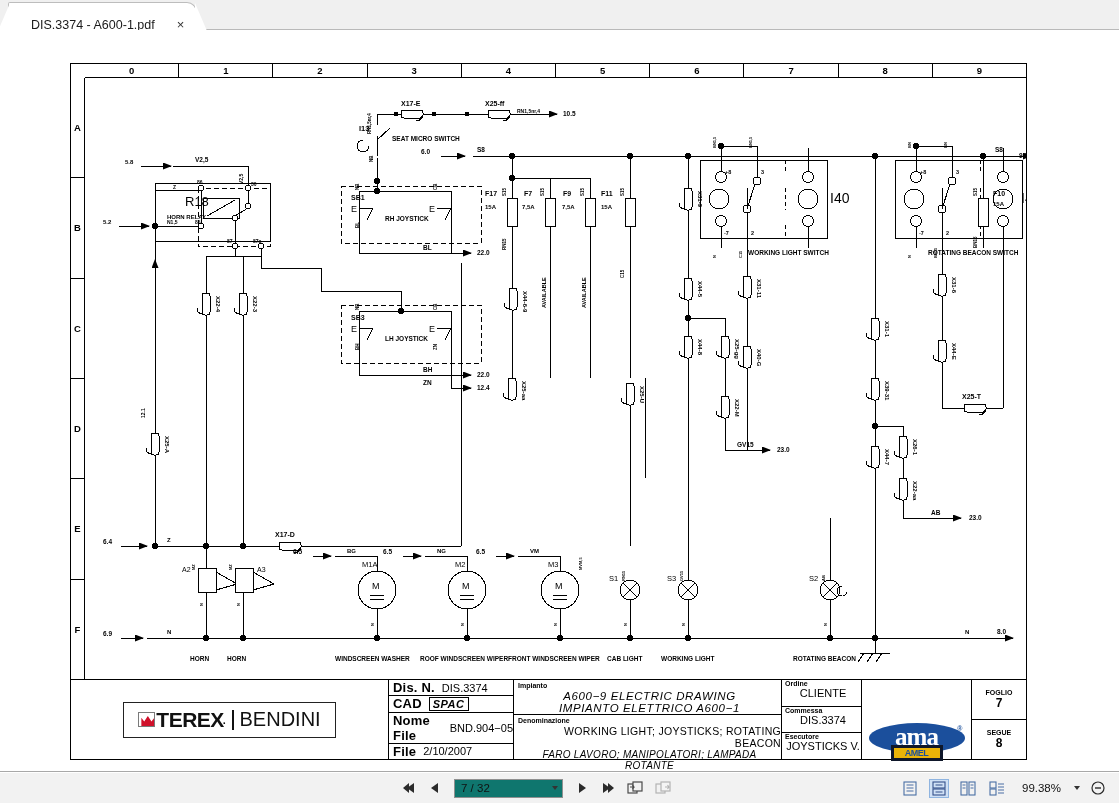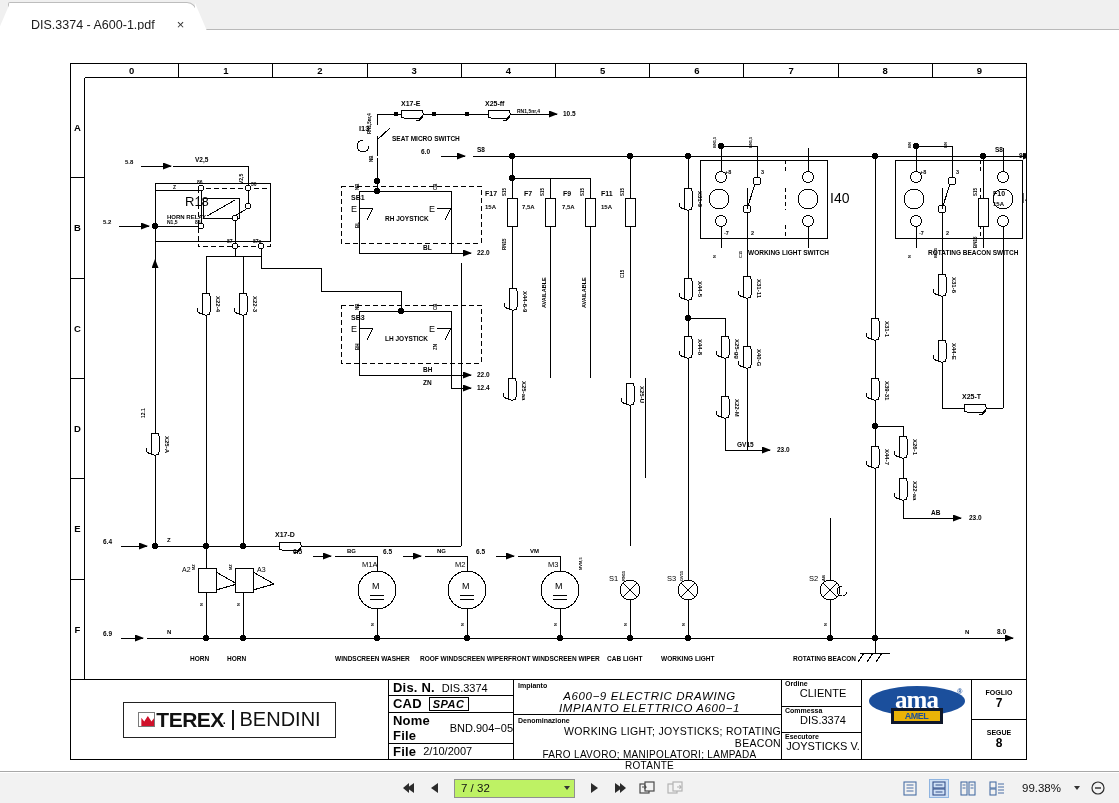--- a/index.html
+++ b/index.html
@@ -142,29 +142,29 @@
   .tb-v { font-size: 11px; color:#000; }
   .spac-box { border: 1.3px solid #000; padding: 0 3px; font-size: 11px; font-weight: bold; font-style: italic; letter-spacing:0.5px;}
 
   .tb-mid { flex: 1; border-right: 1.2px solid #000; display:flex; flex-direction:column; }
   .tb-mid .half { flex:1; border-bottom:1.2px solid #000; position:relative; padding:2px 0 0 4px;}
   .tb-mid .half:last-child { border-bottom:none; }
   .tb-cap { font-size: 7px; font-weight:bold; }
   .tb-line1 { font-size: 11.5px; font-style: italic; text-align:center; letter-spacing:0.6px; margin-top:1px;}
   .tb-line2 { font-size: 11.5px; font-style: italic; text-align:center; letter-spacing:0.6px; }
   .tb-den1 { font-size: 10.5px; text-align:right; letter-spacing:0.3px; margin-top:1px;}
-  .tb-den2 { font-size: 10px; text-align:center; letter-spacing:0.3px;}
+  .tb-den2 { font-size: 10px; font-style: italic; text-align:center; letter-spacing:0.3px;}
 
   .tb-ord { width: 80px; border-right: 1.2px solid #000; display:flex; flex-direction:column;}
   .tb-ord .r { flex:1; border-bottom:1.2px solid #000; padding-left:3px; }
   .tb-ord .r:last-child{border-bottom:none;}
   .tb-ord .k { font-size:7px; font-weight:bold; }
   .tb-ord .v { font-size:11px; text-align:center; }
 
-  .tb-ama { width: 110px; border-right: 1.2px solid #000; display:flex; align-items:flex-start; justify-content:center;}
+  .tb-ama { width: 110px; border-right: 1.2px solid #000; display:flex; align-items:flex-end; justify-content:center;}
   .ama-logo { position:relative; width:96px; height:42px; }
   .ama-ell {
     position:absolute; left:0; top:6px; width:96px; height:30px;
     background:#1b4f9c; border-radius:50%;
   }
   .ama-txt {
     position:absolute; left:0; top:5px; width:96px; text-align:center;
     font-size:25px; font-weight:bold; color:#fff; line-height:30px;
     font-family:"Liberation Serif", serif; letter-spacing:-1px;
   }
@@ -187,21 +187,21 @@
     background: #f2f2f2;
     display: flex; align-items: center;
   }
   #nav-group { position: absolute; left: 400px; top: 0; height: 30px; display:flex; align-items:center; gap:8px;}
   .navbtn {
     width: 18px; height: 20px; display:flex; align-items:center; justify-content:center;
     color:#2b2b2b; cursor:pointer;
   }
   .navbtn svg { display:block; }
   #page-field {
-    width: 121px; height: 19px; border: 1px solid #909090; background:#bef264;
+    width: 109px; height: 19px; border: 1px solid #909090; background:#0f766e;
     display:flex; align-items:center; justify-content:space-between;
     padding: 0 4px 0 6px; font-size: 11.5px; color:#111; margin: 0 2px;
   }
   .caret-dn { width:0;height:0;border-left:3.5px solid transparent;border-right:3.5px solid transparent;border-top:4px solid #333;}
   #view-group { position:absolute; right: 12px; top:0; height:30px; display:flex; align-items:center; gap:9px;}
   .viewbtn { width:20px;height:19px;display:flex;align-items:center;justify-content:center;cursor:pointer;border:1px solid transparent;}
   .viewbtn.sel { background:#cfe0f5; border:1px solid #8fb4e0; }
   #zoom-label { font-size:11.5px; color:#111; margin-left:6px; }
   .copybtn { width:20px;height:20px;display:flex;align-items:center;justify-content:center;cursor:pointer;}
 

